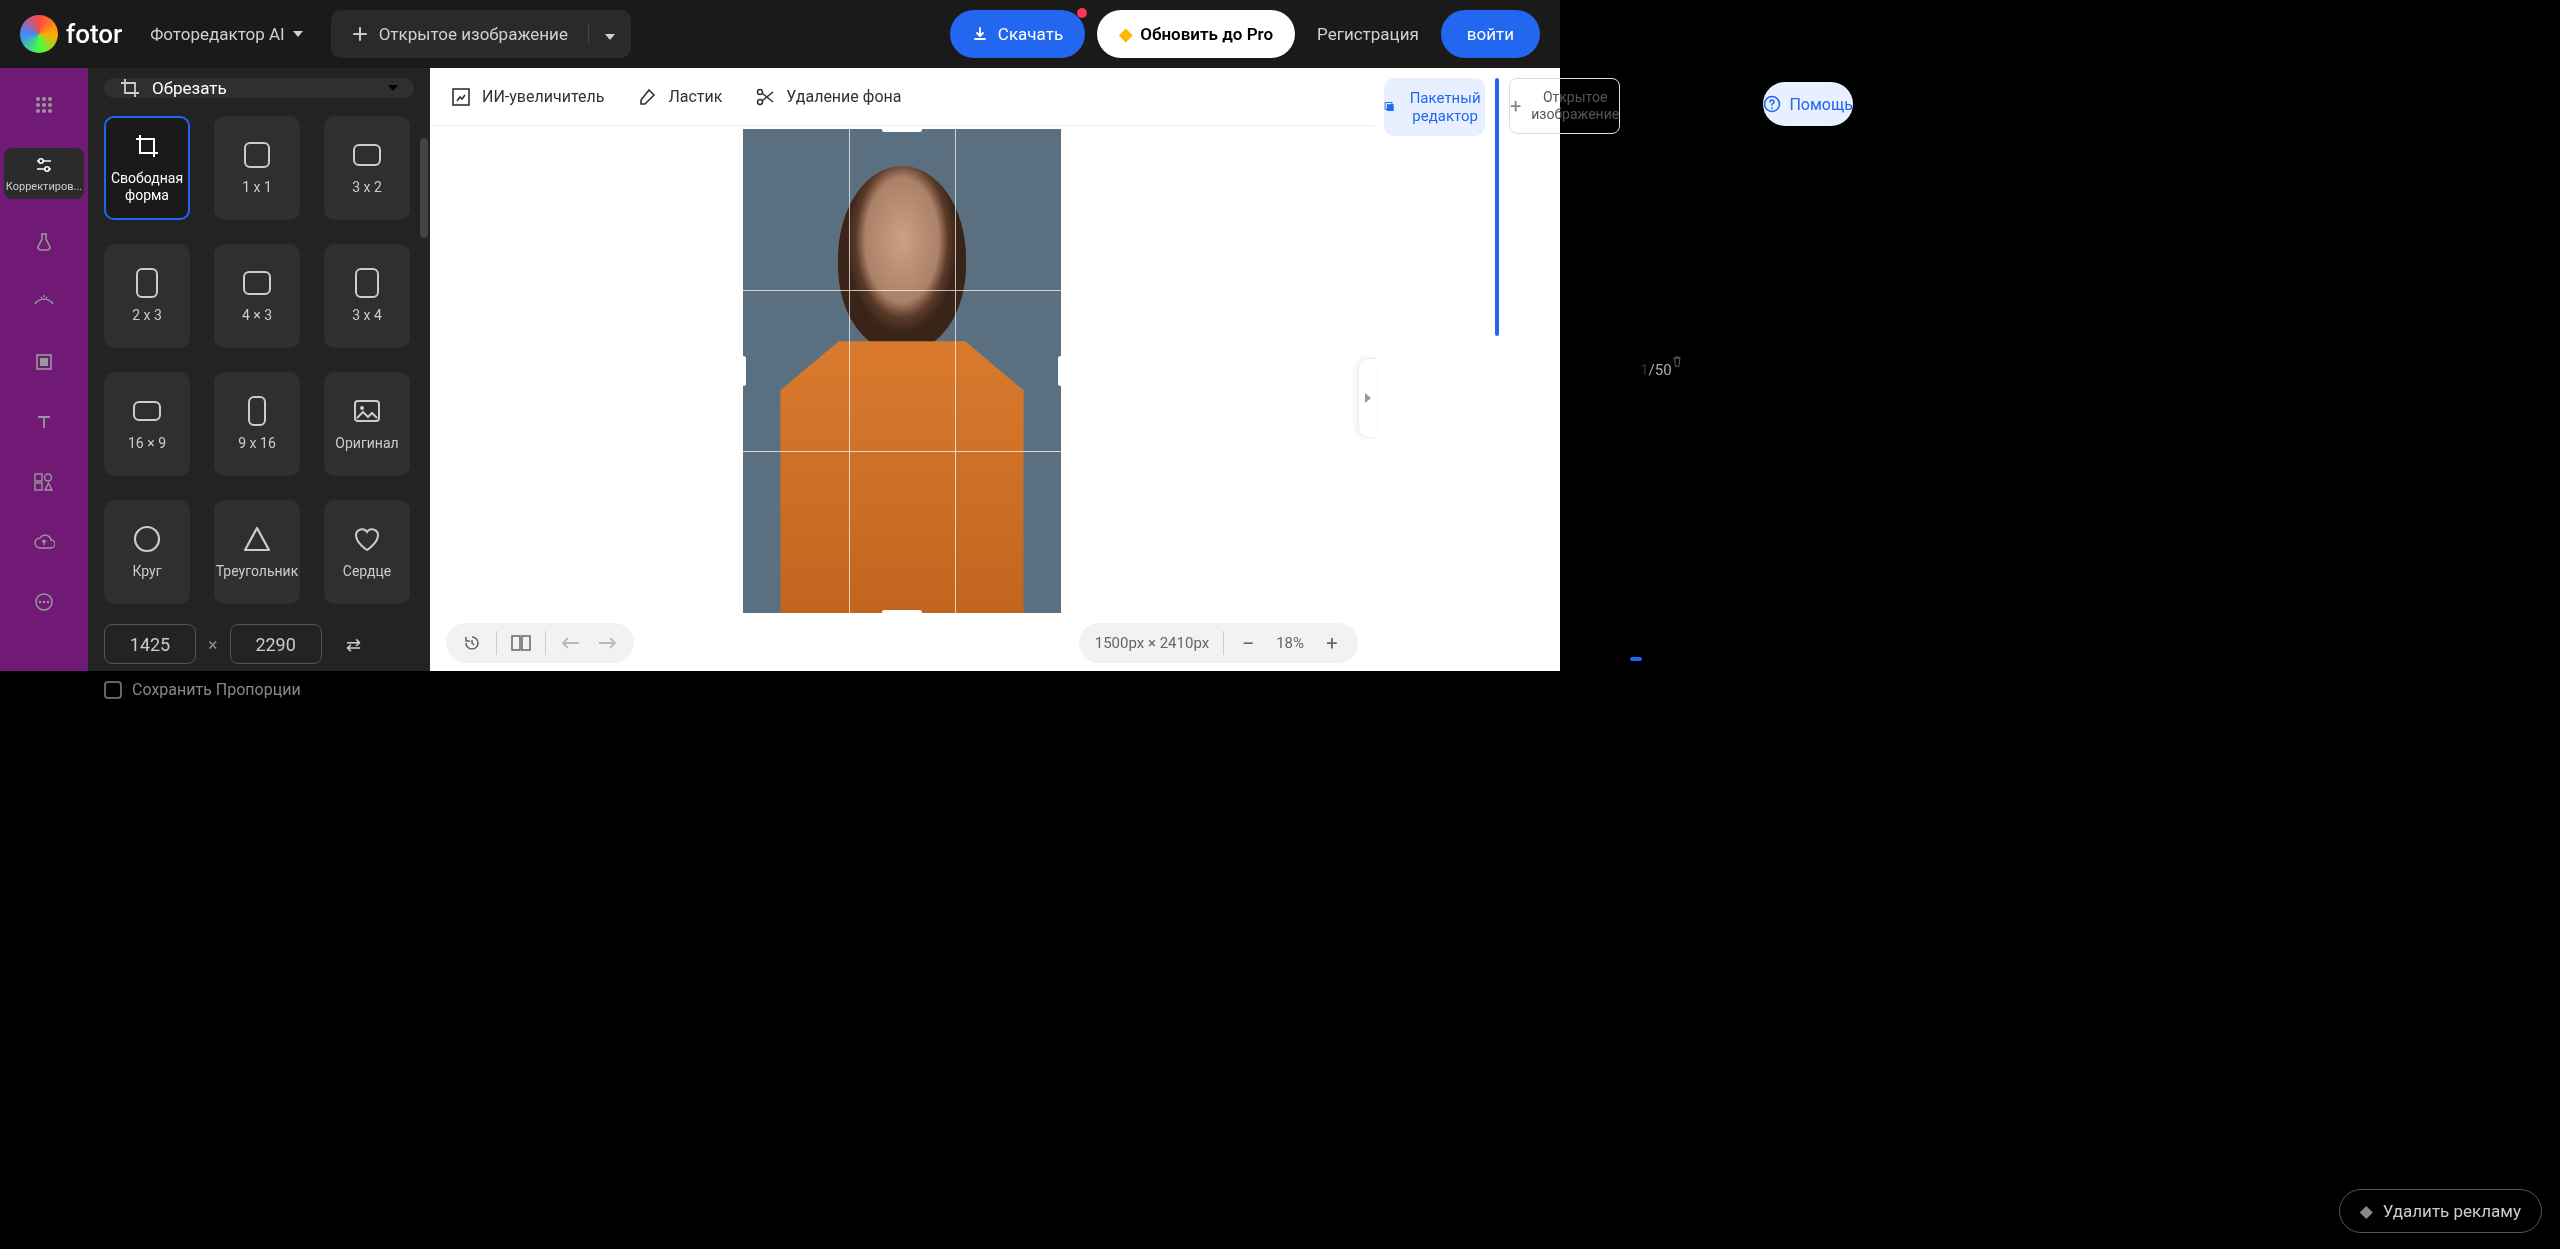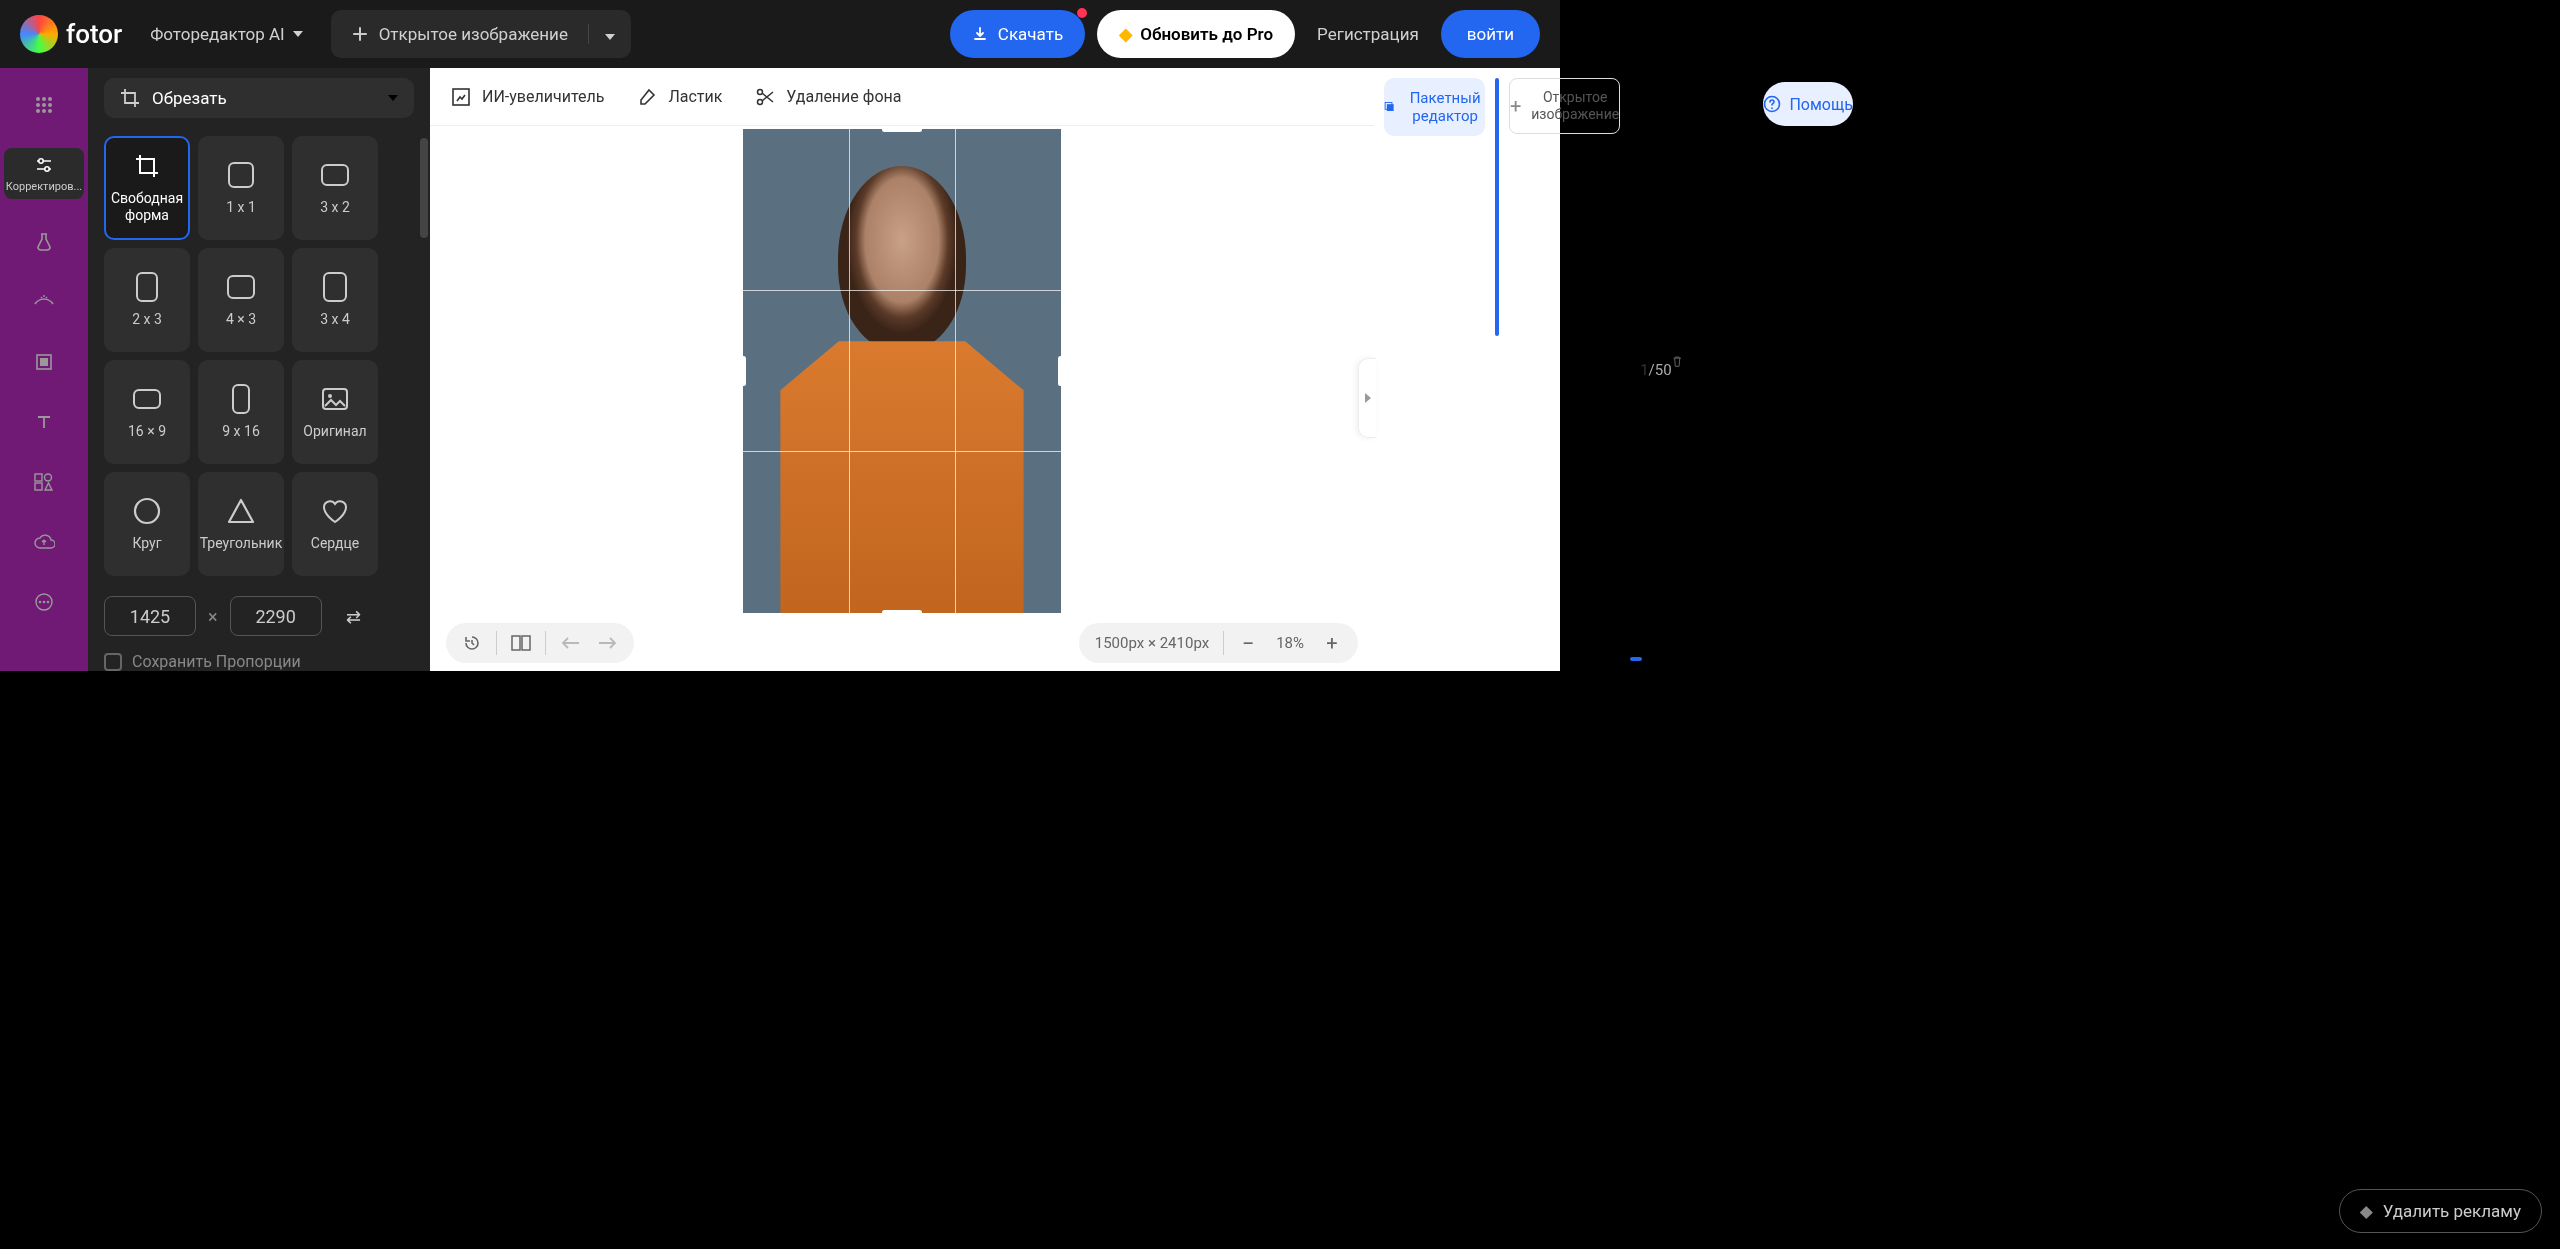--- a/index.html
+++ b/index.html
@@ -31,21 +31,21 @@
 .tool-item{display:flex;flex-direction:column;align-items:center;gap:4px;cursor:pointer;width:80px;padding:6px 0;border-radius:8px}
 .tool-item.active{background:#2b2b2b}
 .tool-icon{width:22px;height:22px;color:#999;display:flex;align-items:center;justify-content:center}
 .tool-item.active .tool-icon{color:#fff}
 .tool-label{font-size:11px;color:#ccc}
 
 
 .left-panel{width:342px;background:#232323;display:flex;flex-direction:column;position:relative}
 .panel-header{margin:10px 16px;background:#2f2f2f;border-radius:10px;height:48px;display:flex;align-items:center;padding:0 16px;gap:12px;cursor:pointer}
 .panel-header-text{color:#fff;font-size:17px;flex:1}
-.crop-grid{display:grid;grid-template-columns:repeat(3,86px);gap:8px;padding:0 16px;margin-top:8px}
+.crop-grid{display:grid;grid-template-columns:repeat(3,86px);gap:24px;padding:0 16px;margin-top:8px}
 .crop-option{background:#2f2f2f;border-radius:10px;height:104px;display:flex;flex-direction:column;align-items:center;justify-content:center;gap:10px;cursor:pointer;border:2px solid transparent}
 .crop-option.selected{border-color:#2366f0;background:#1a1a1a}
 .crop-option-icon{width:28px;height:28px;color:#ccc;display:flex;align-items:center;justify-content:center}
 .crop-option-label{font-size:14px;color:#ccc;text-align:center;line-height:1.2}
 .crop-option.selected .crop-option-label{color:#fff}
 .crop-shape-icon{width:28px;height:28px;border:2.5px solid #ccc;border-radius:6px}
 .dims-row{display:flex;align-items:center;gap:12px;padding:0 16px;margin-top:20px}
 .dim-input{width:92px;height:40px;background:transparent;border:1px solid #555;border-radius:8px;color:#ccc;text-align:center;font-size:18px}
 .dims-x{color:#888;font-size:18px}
 .dims-swap{width:40px;height:40px;display:flex;align-items:center;justify-content:center;color:#ccc;cursor:pointer;font-size:18px}

